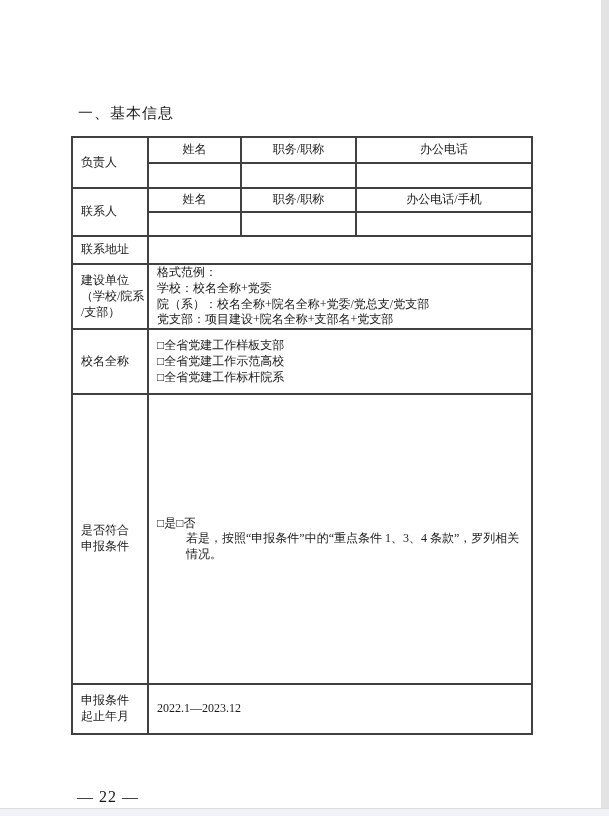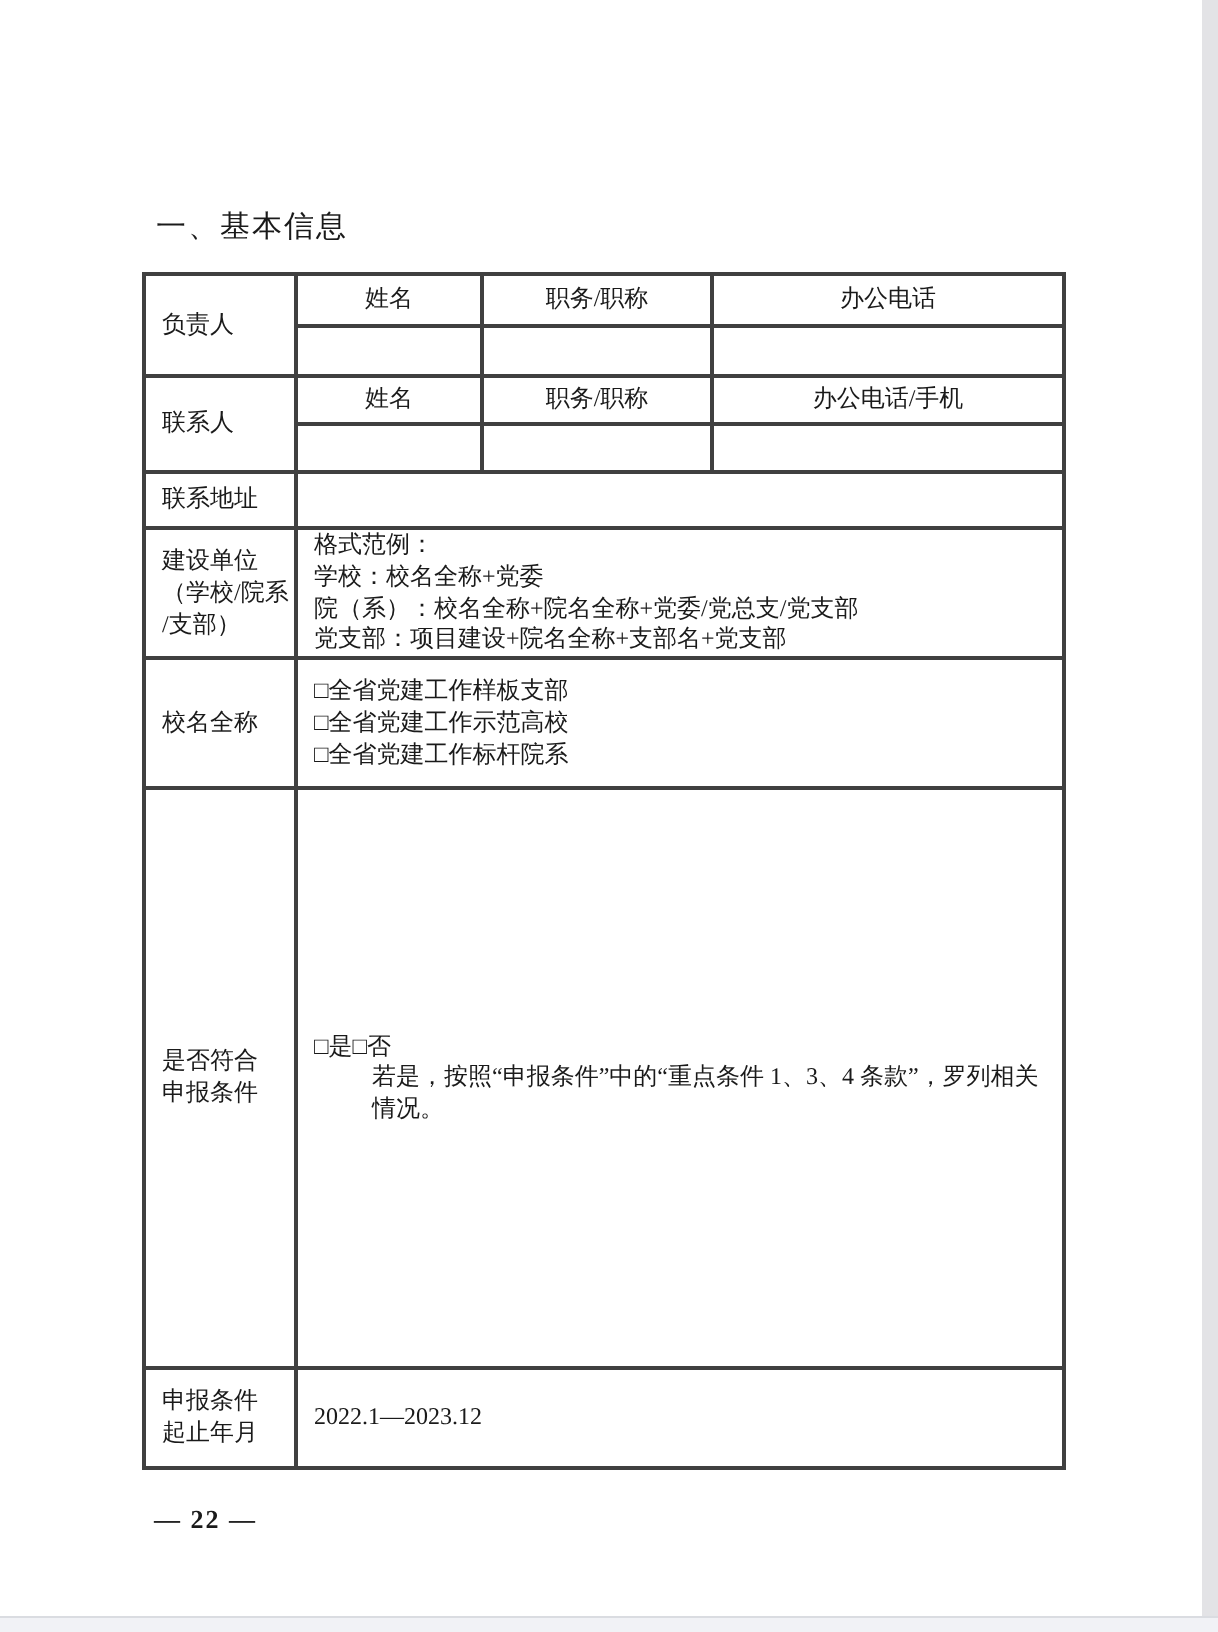--- a/index.html
+++ b/index.html
@@ -67,25 +67,24 @@
   }
   td.value-top {
     vertical-align: top;
     padding-top: 12px;
   }
   .cell-line { white-space: nowrap; }
   .cell-line-wrap { white-space: normal; margin-left: 29px; }
   .page-number {
     position: absolute;
     left: 77px;
-    top: 752px;
-    font-size: 13px;
+    top: 788px;
+    font-size: 16px;
     letter-spacing: 1px;
     white-space: nowrap;
-    font-weight: bold;
   }
 </style>
 </head>
 <body>
 
 <div class="section-heading">一、基本信息</div>
 
 <table class="info-table">
   <colgroup>
     <col style="width:76px">

